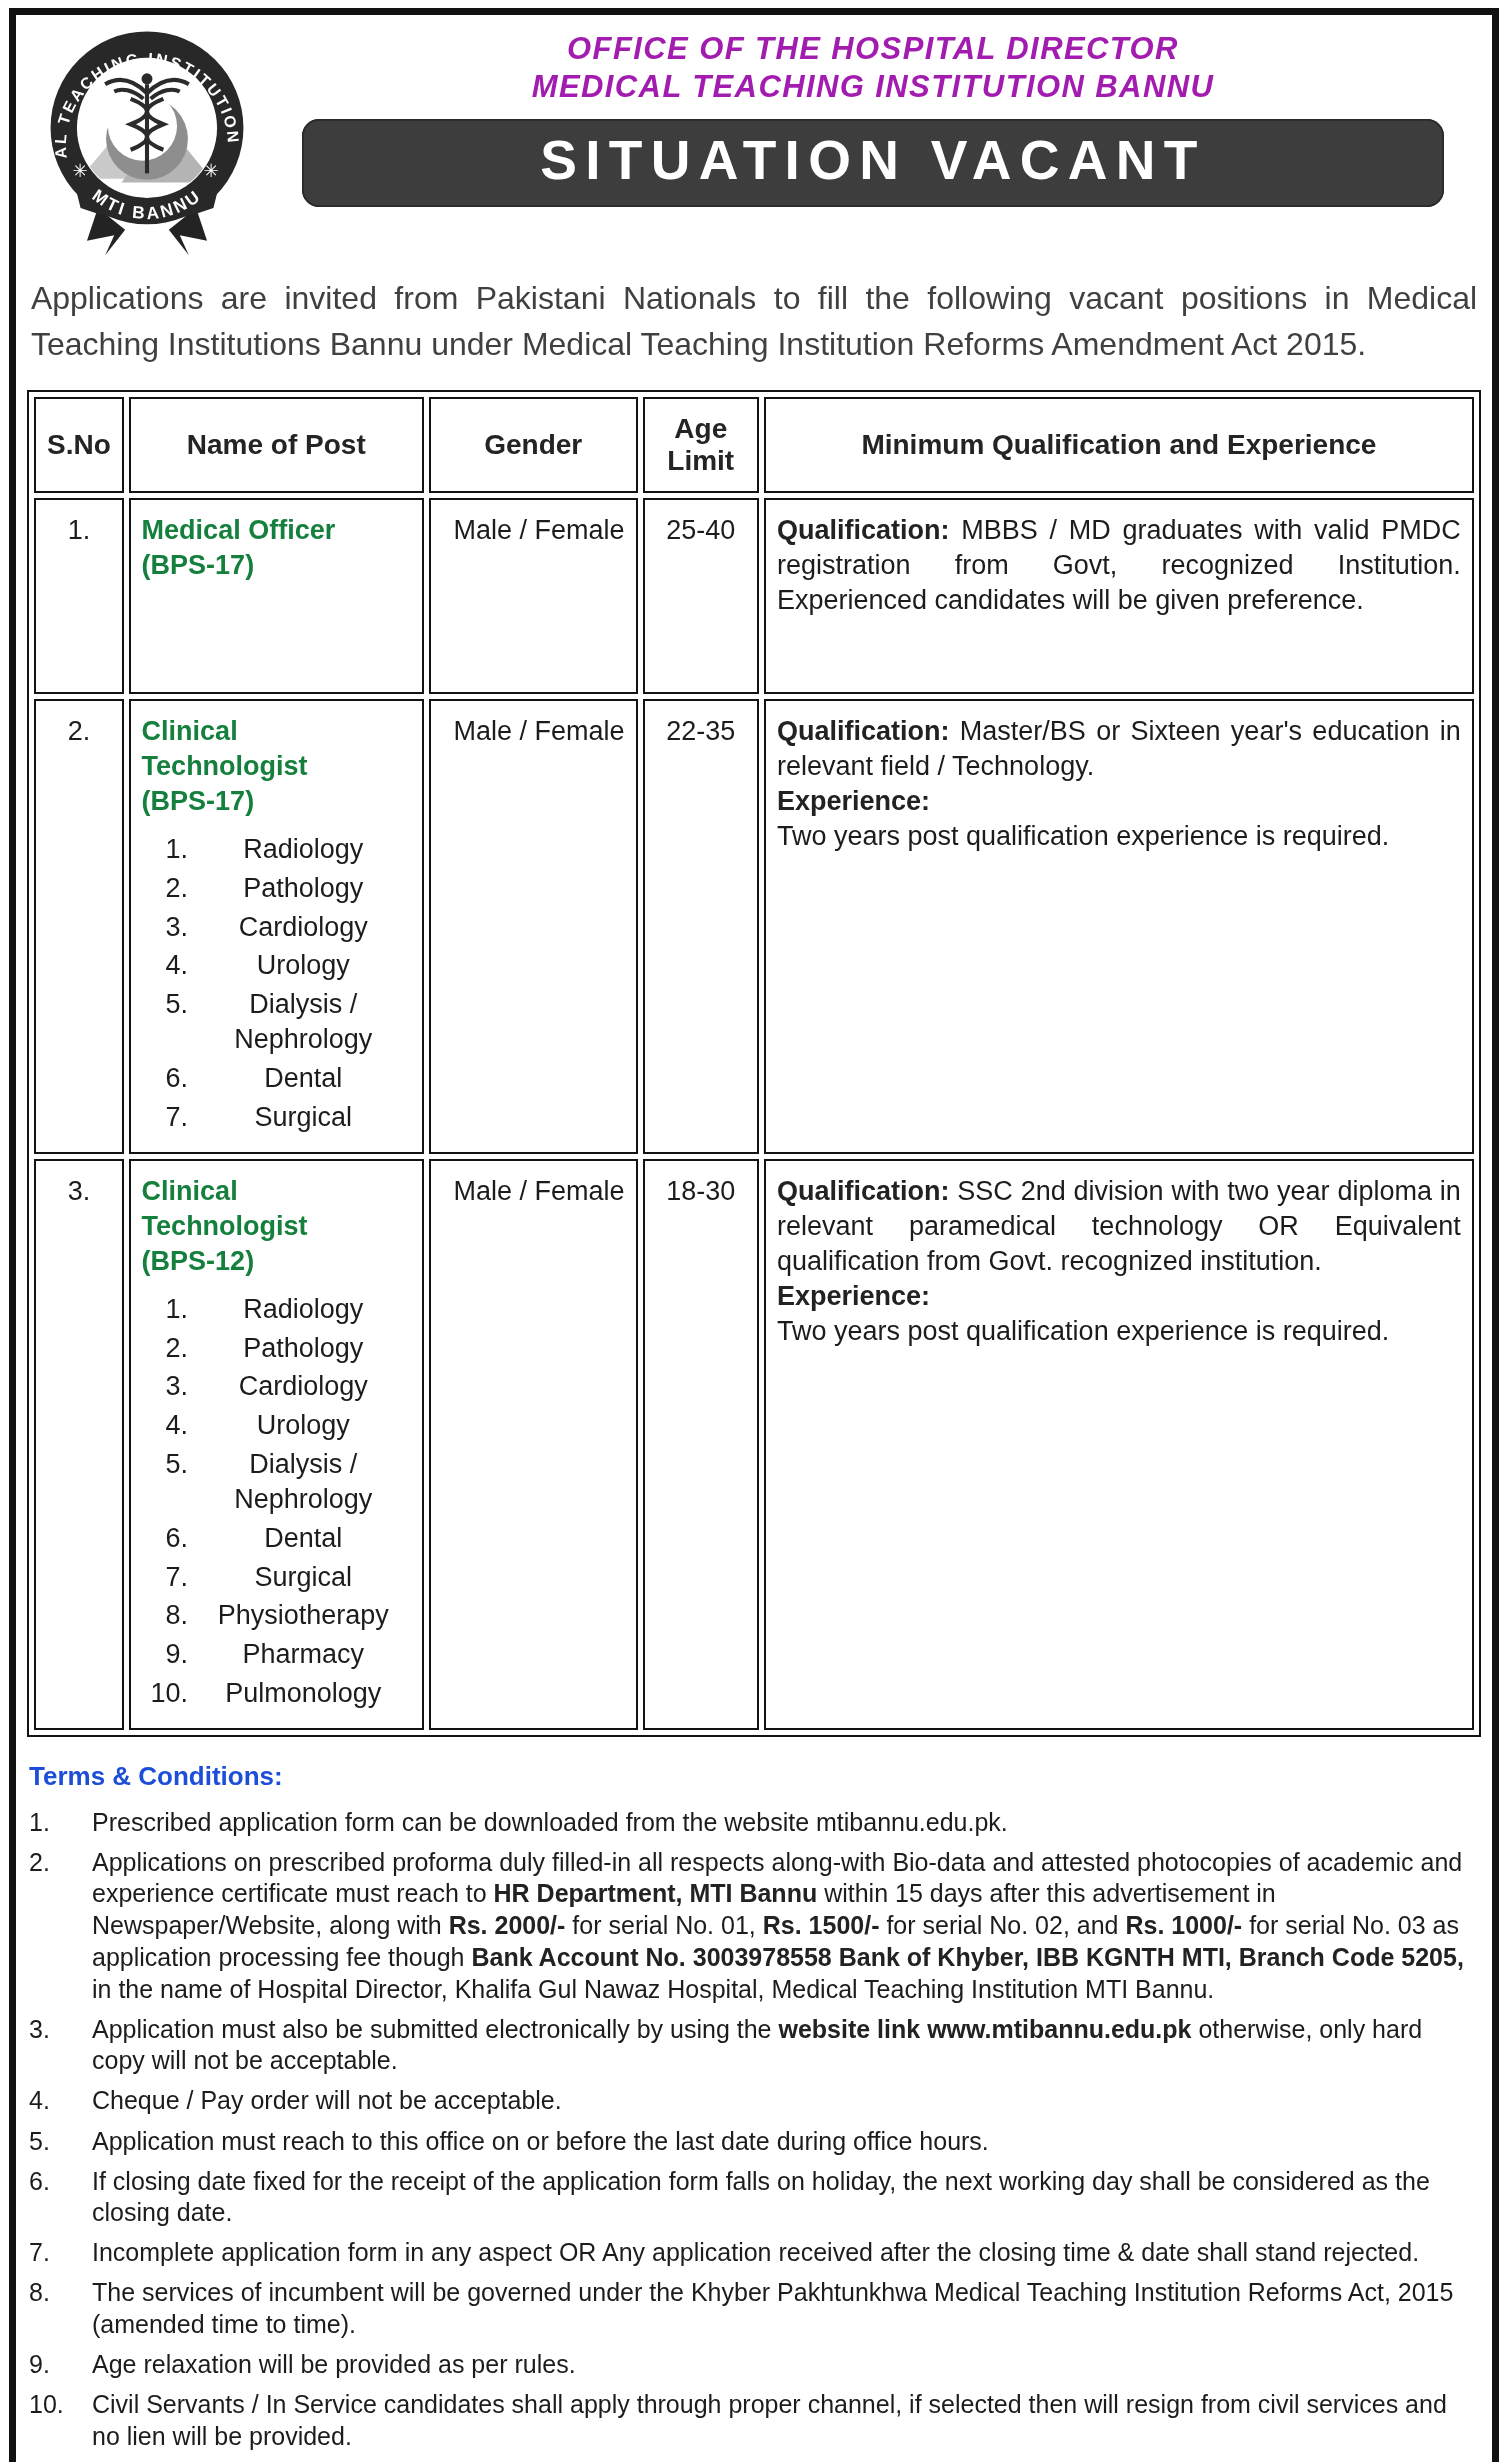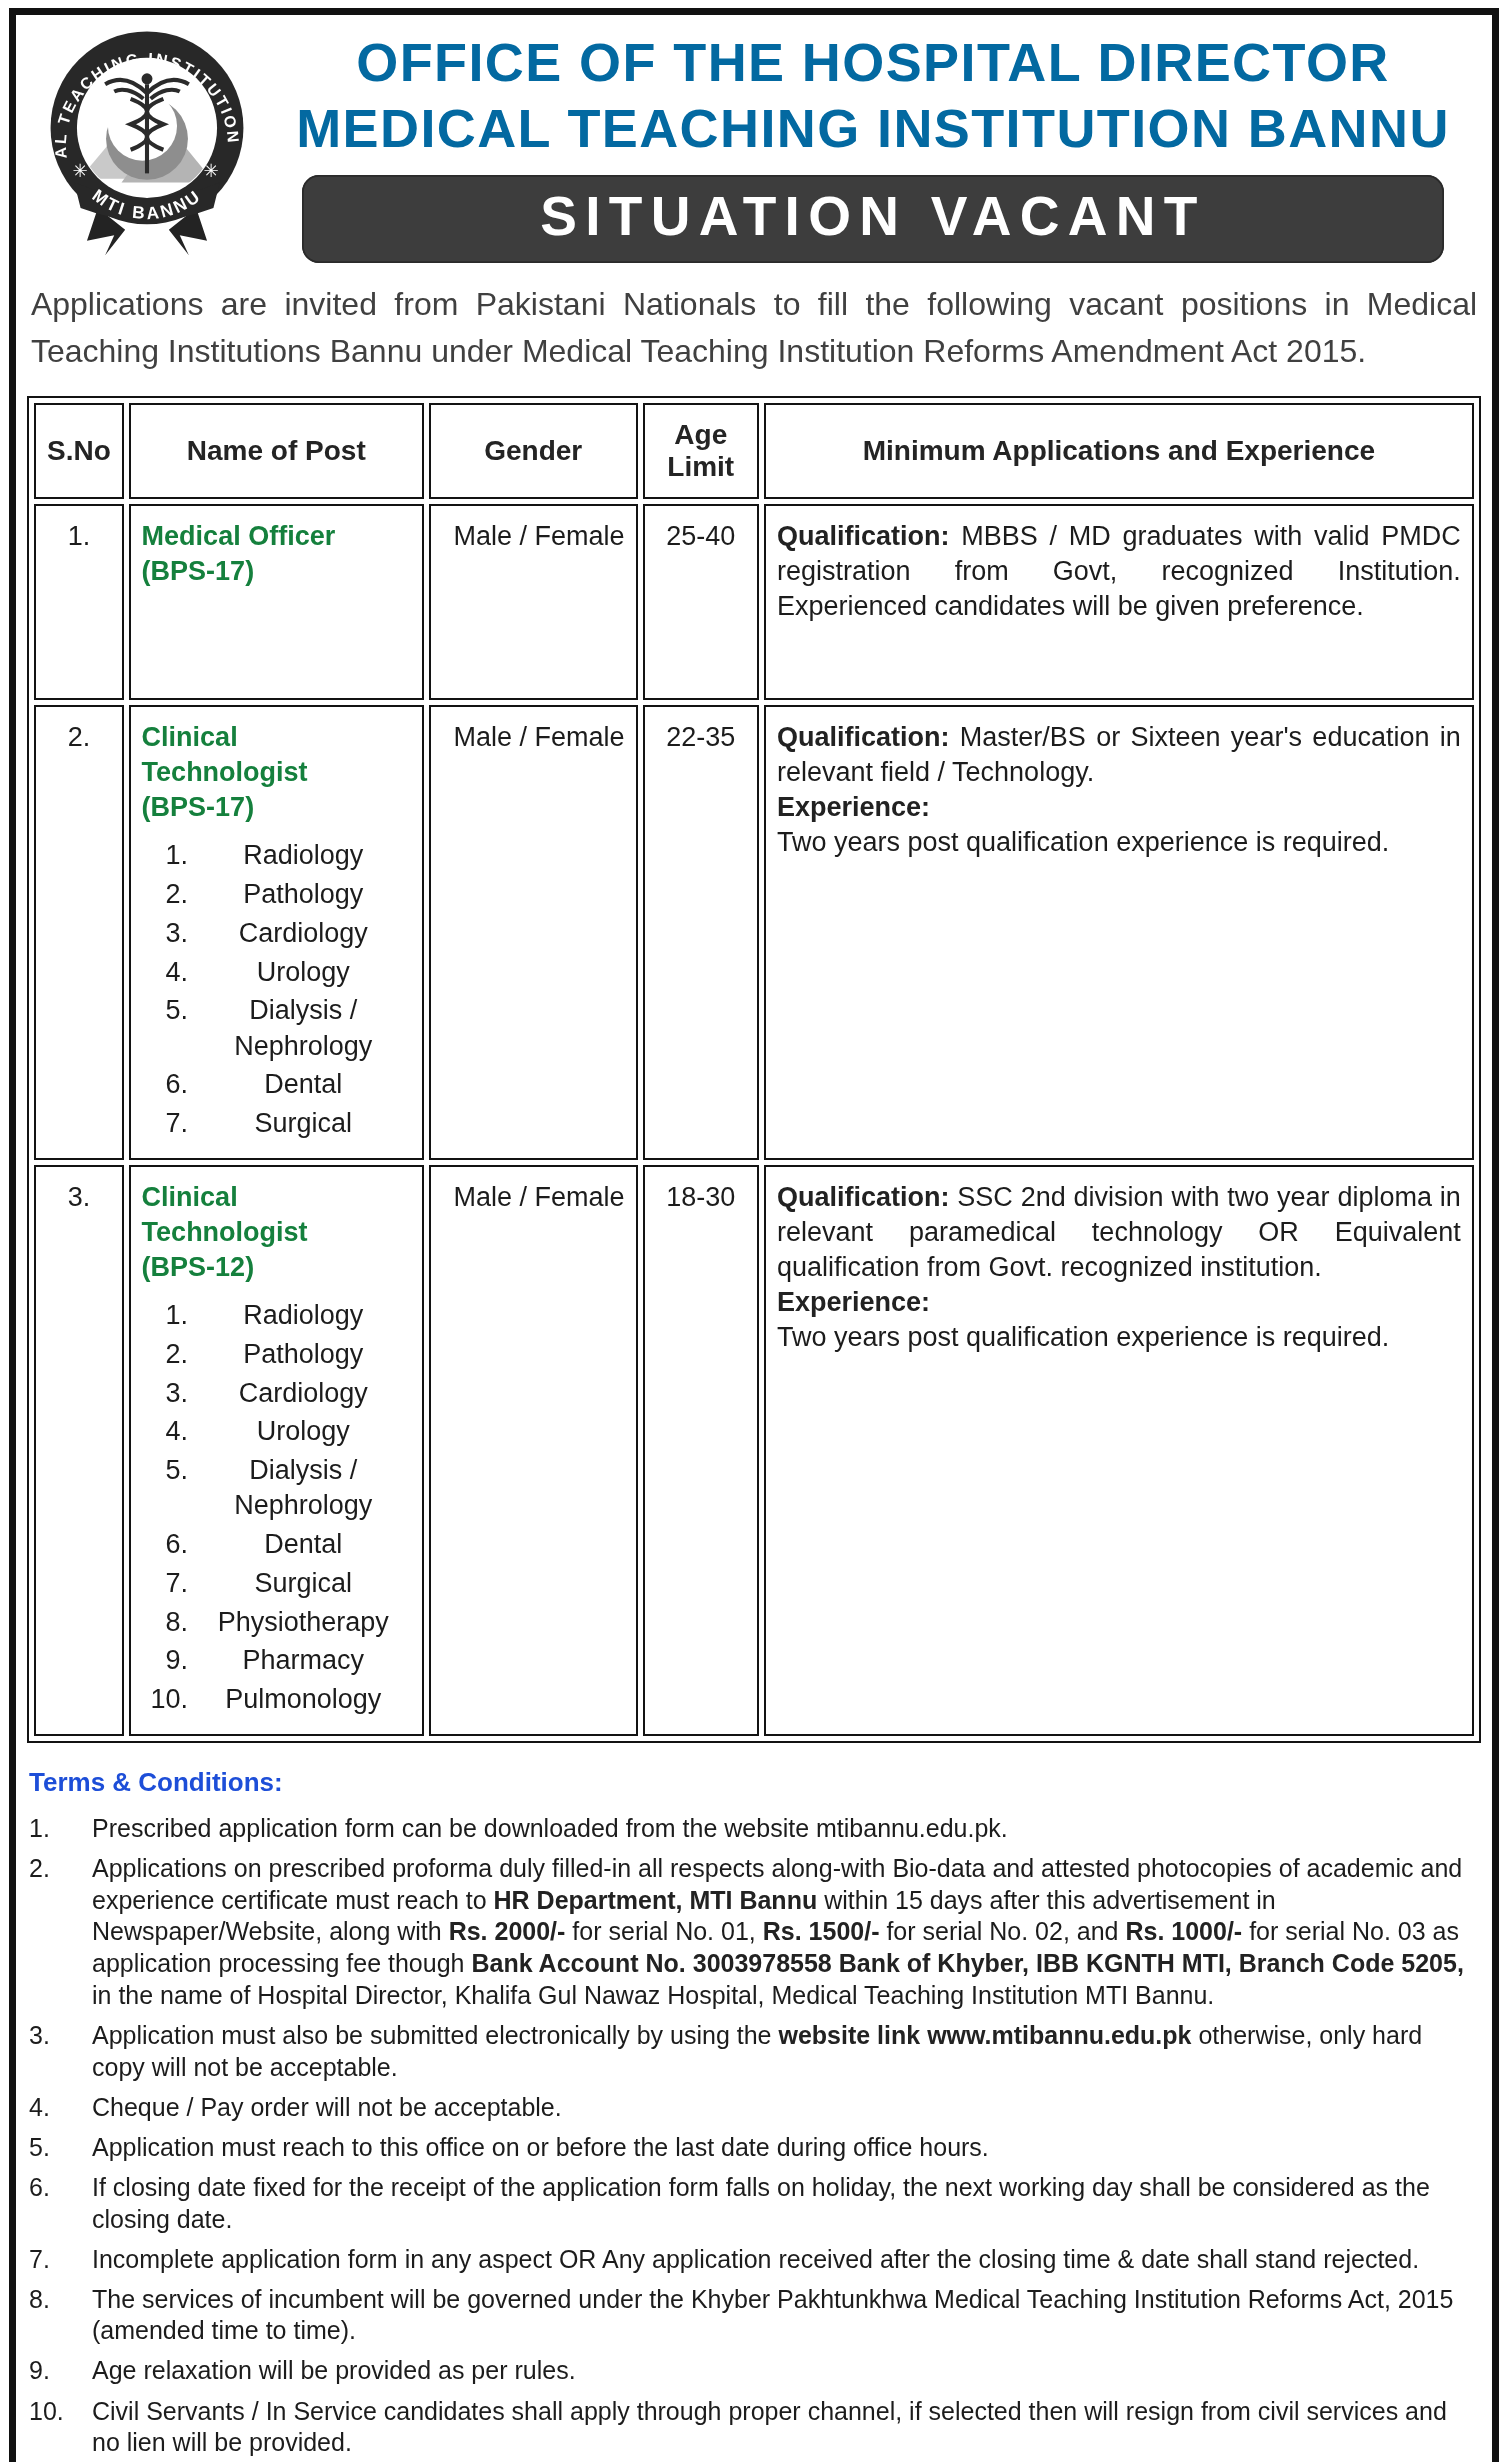--- a/index.html
+++ b/index.html
@@ -4,21 +4,21 @@
 <style>
   html,body{margin:0;padding:0;background:#ffffff;}
   .page{width:1508px;min-height:2462px;margin:0 auto;background:#ffffff;box-sizing:border-box;padding:8.3px 9.2px;
         font-family:"Liberation Sans","DejaVu Sans",sans-serif;color:#1c1c1c;}
   .ad{border:7.4px solid #111;box-sizing:border-box;width:100%;min-height:2444px;padding:9.2px 11px 0;position:relative;background:#fff;}
 
   
   .header{position:relative;min-height:232px;}
   .logo-wrap{position:absolute;left:13px;top:1.8px;width:214px;height:232px;}
   .titles{margin-left:238px;text-align:center;padding-top:5.5px;}
-  .title-line{font-size:54px;font-weight:800;letter-spacing:1.4px;line-height:1.22;color:#0369a1;white-space:nowrap;}
+  .title-line{font-size:31px;font-weight:800;letter-spacing:1.4px;line-height:1.22;color:#a21caf;white-space:nowrap;font-style:italic;}
   .banner{margin:13px auto 0;width:94%;background:#3d3d3d;border-radius:17px;color:#fff;
           font-size:55px;font-weight:800;letter-spacing:8.3px;text-align:center;padding:9.2px 0 14.8px;box-shadow:0 0 0 1.8px #2a2a2a inset;}
 
   
   .intro{margin:18.5px 3.7px 22px;font-size:32px;line-height:1.45;text-align:justify;color:#404040;}
 
   
   table.vac{width:100%;border-collapse:separate;border-spacing:5.5px;border:2.8px solid #131313;}
   th,td{border:2.8px solid #131313;vertical-align:top;box-sizing:border-box;}
   th{font-size:28px;font-weight:800;text-align:center;vertical-align:middle;height:96px;padding:7.4px 5.5px;color:#242424;}
@@ -115,21 +115,21 @@
           <col style="width:14.7%">
           <col style="width:8.2%">
           <col style="width:50%">
       </colgroup>
       <thead>
         <tr>
           <th>S.No</th>
           <th>Name of Post</th>
           <th>Gender</th>
           <th>Age Limit</th>
-          <th>Minimum Applications and Experience</th>
+          <th>Minimum Qualification and Experience</th>
         </tr>
       </thead>
       <tbody>
         <tr>
           <td class="c-sno">1.</td>
           <td class="c-name">
             <div class="post-title">Medical Officer</div>
             <div class="post-title">(BPS-17)</div>
 
           </td>

